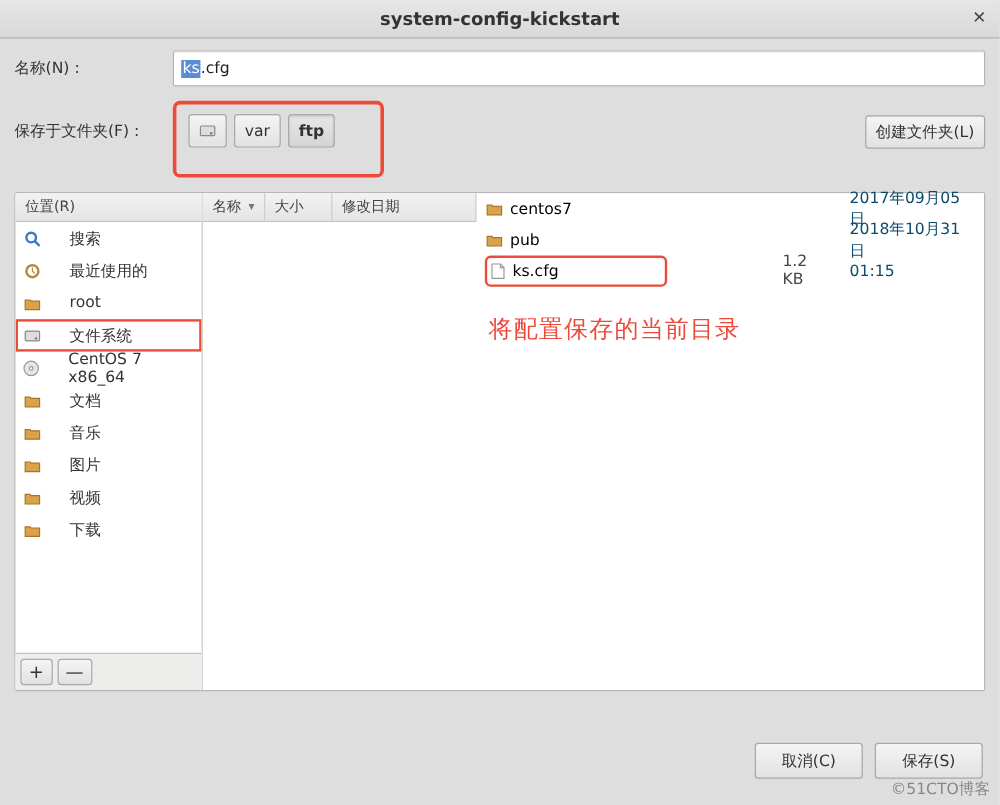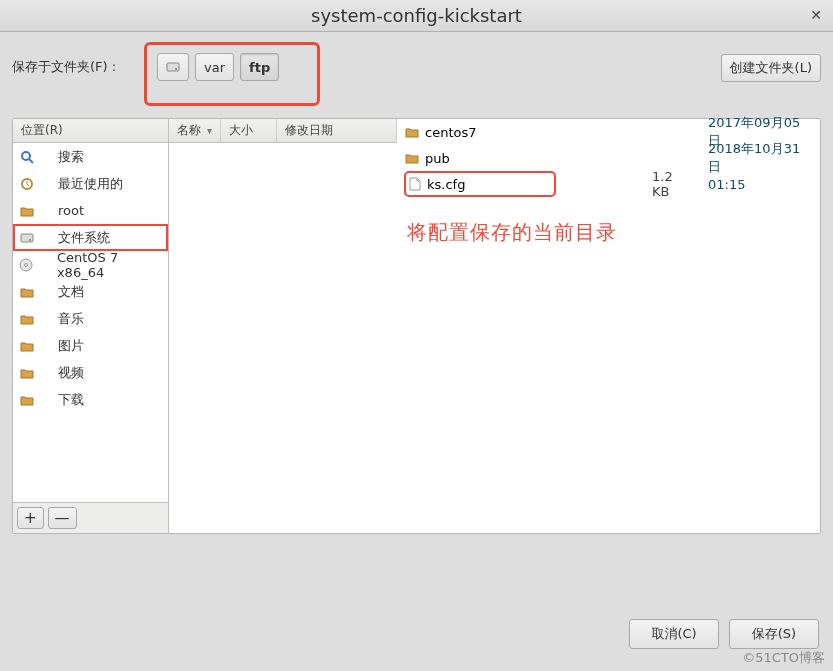--- a/index.html
+++ b/index.html
@@ -15,21 +15,21 @@
   
   .titlebar {
     height: 32px;
     background: linear-gradient(#e6e6e6,#d9d9d9);
     border-bottom: 1px solid #b0b0b0;
     display: flex;
     align-items: center;
     justify-content: center;
     position: relative;
   }
-  .titlebar .title { font-weight: normal; color: #333; font-size: 18px; }
+  .titlebar .title { font-weight: bold; color: #333; font-size: 15px; }
   .titlebar .close {
     position: absolute; right: 8px; top: 6px;
     width: 18px; height: 18px;
     cursor: default;
     display:flex;align-items:center;justify-content:center;
     color:#444;font-size:14px;
   }
   
   .dialog-body {
     padding: 10px 12px;
@@ -169,20 +169,27 @@
 </head>
 <body>
 
 <div class="titlebar">
   <div class="title">system-config-kickstart</div>
   <div class="close">✕</div>
 </div>
 
 <div class="dialog-body">
 
+  <div class="row">
+    <div class="label-col">名称(N) :</div>
+    <div class="name-input">
+      <span class="sel">ks</span>
+        <span class="rest">.cfg</span>
+    </div>
+  </div>
 
   <div class="row path-row">
     <div class="label-col" style="padding-top:16px;">保存于文件夹(F) :</div>
     <div class="redbox">
       <div class="gtk-btn">
         <span class="ic">
           <svg width="14" height="14">
               <rect x="1" y="3" width="12" height="8" rx="1" fill="#ddd" stroke="#888"></rect>
               <circle cx="10" cy="9" r="1" fill="#777"></circle>
             </svg>

